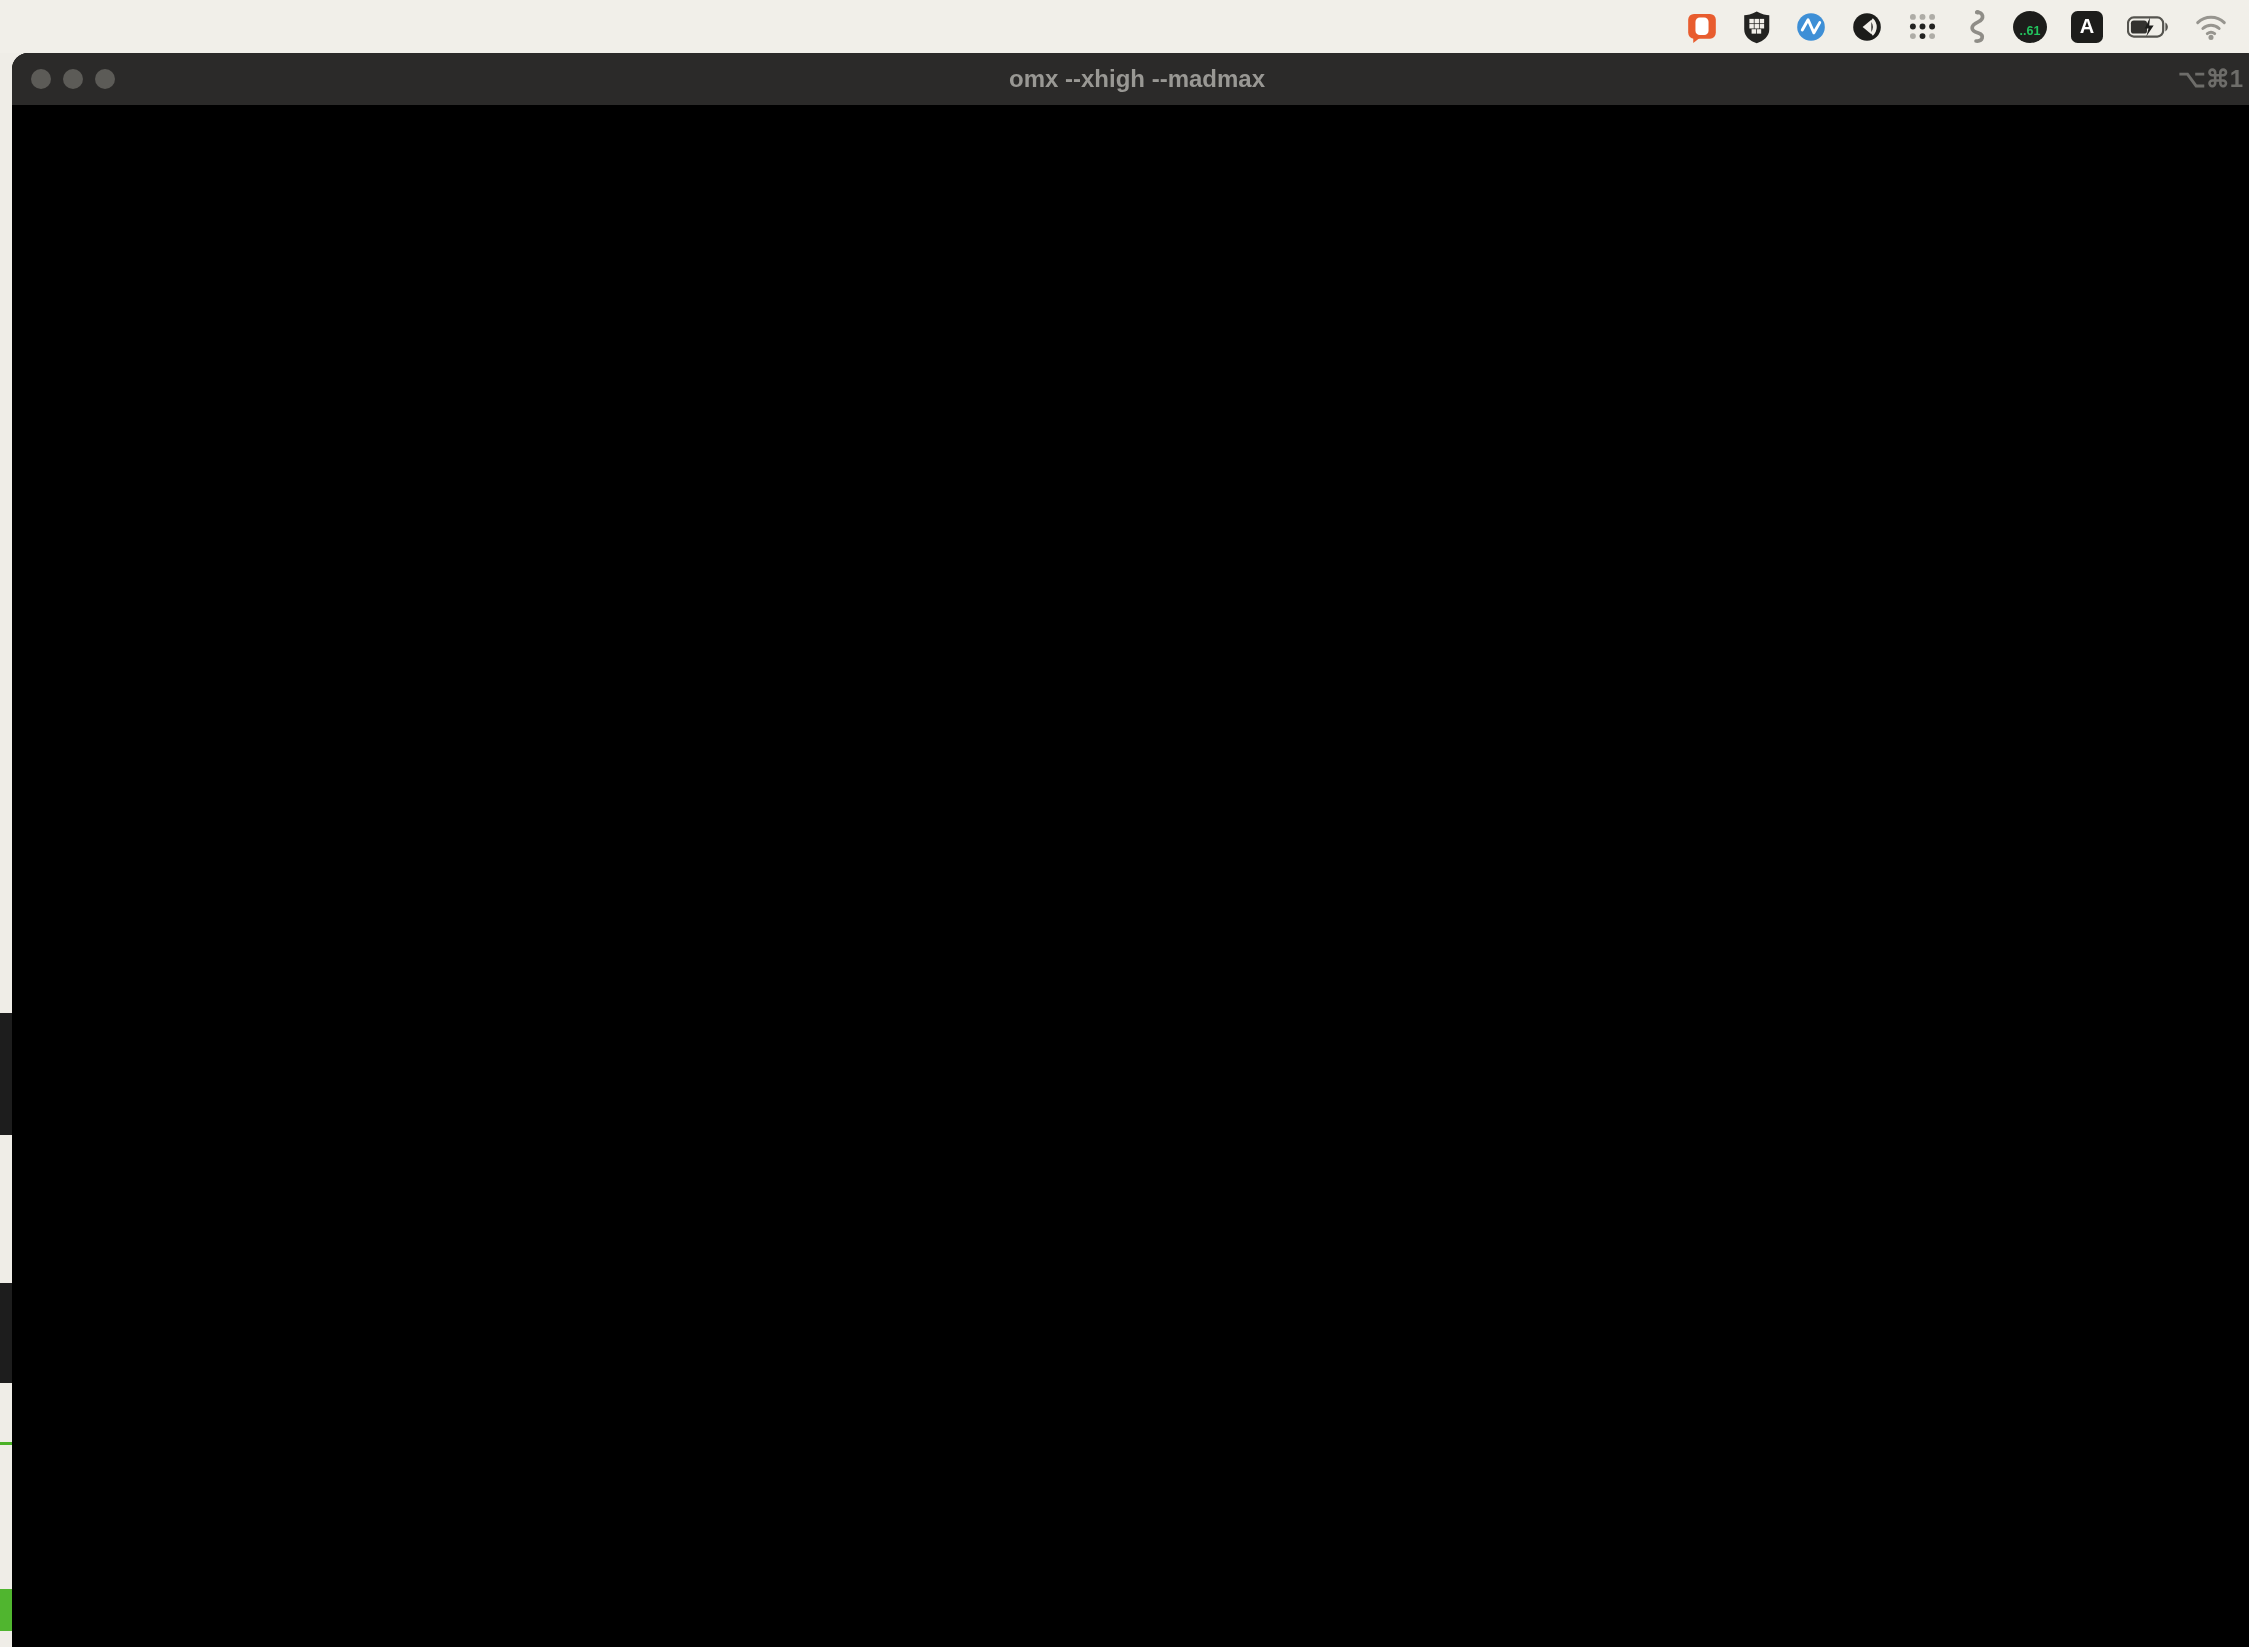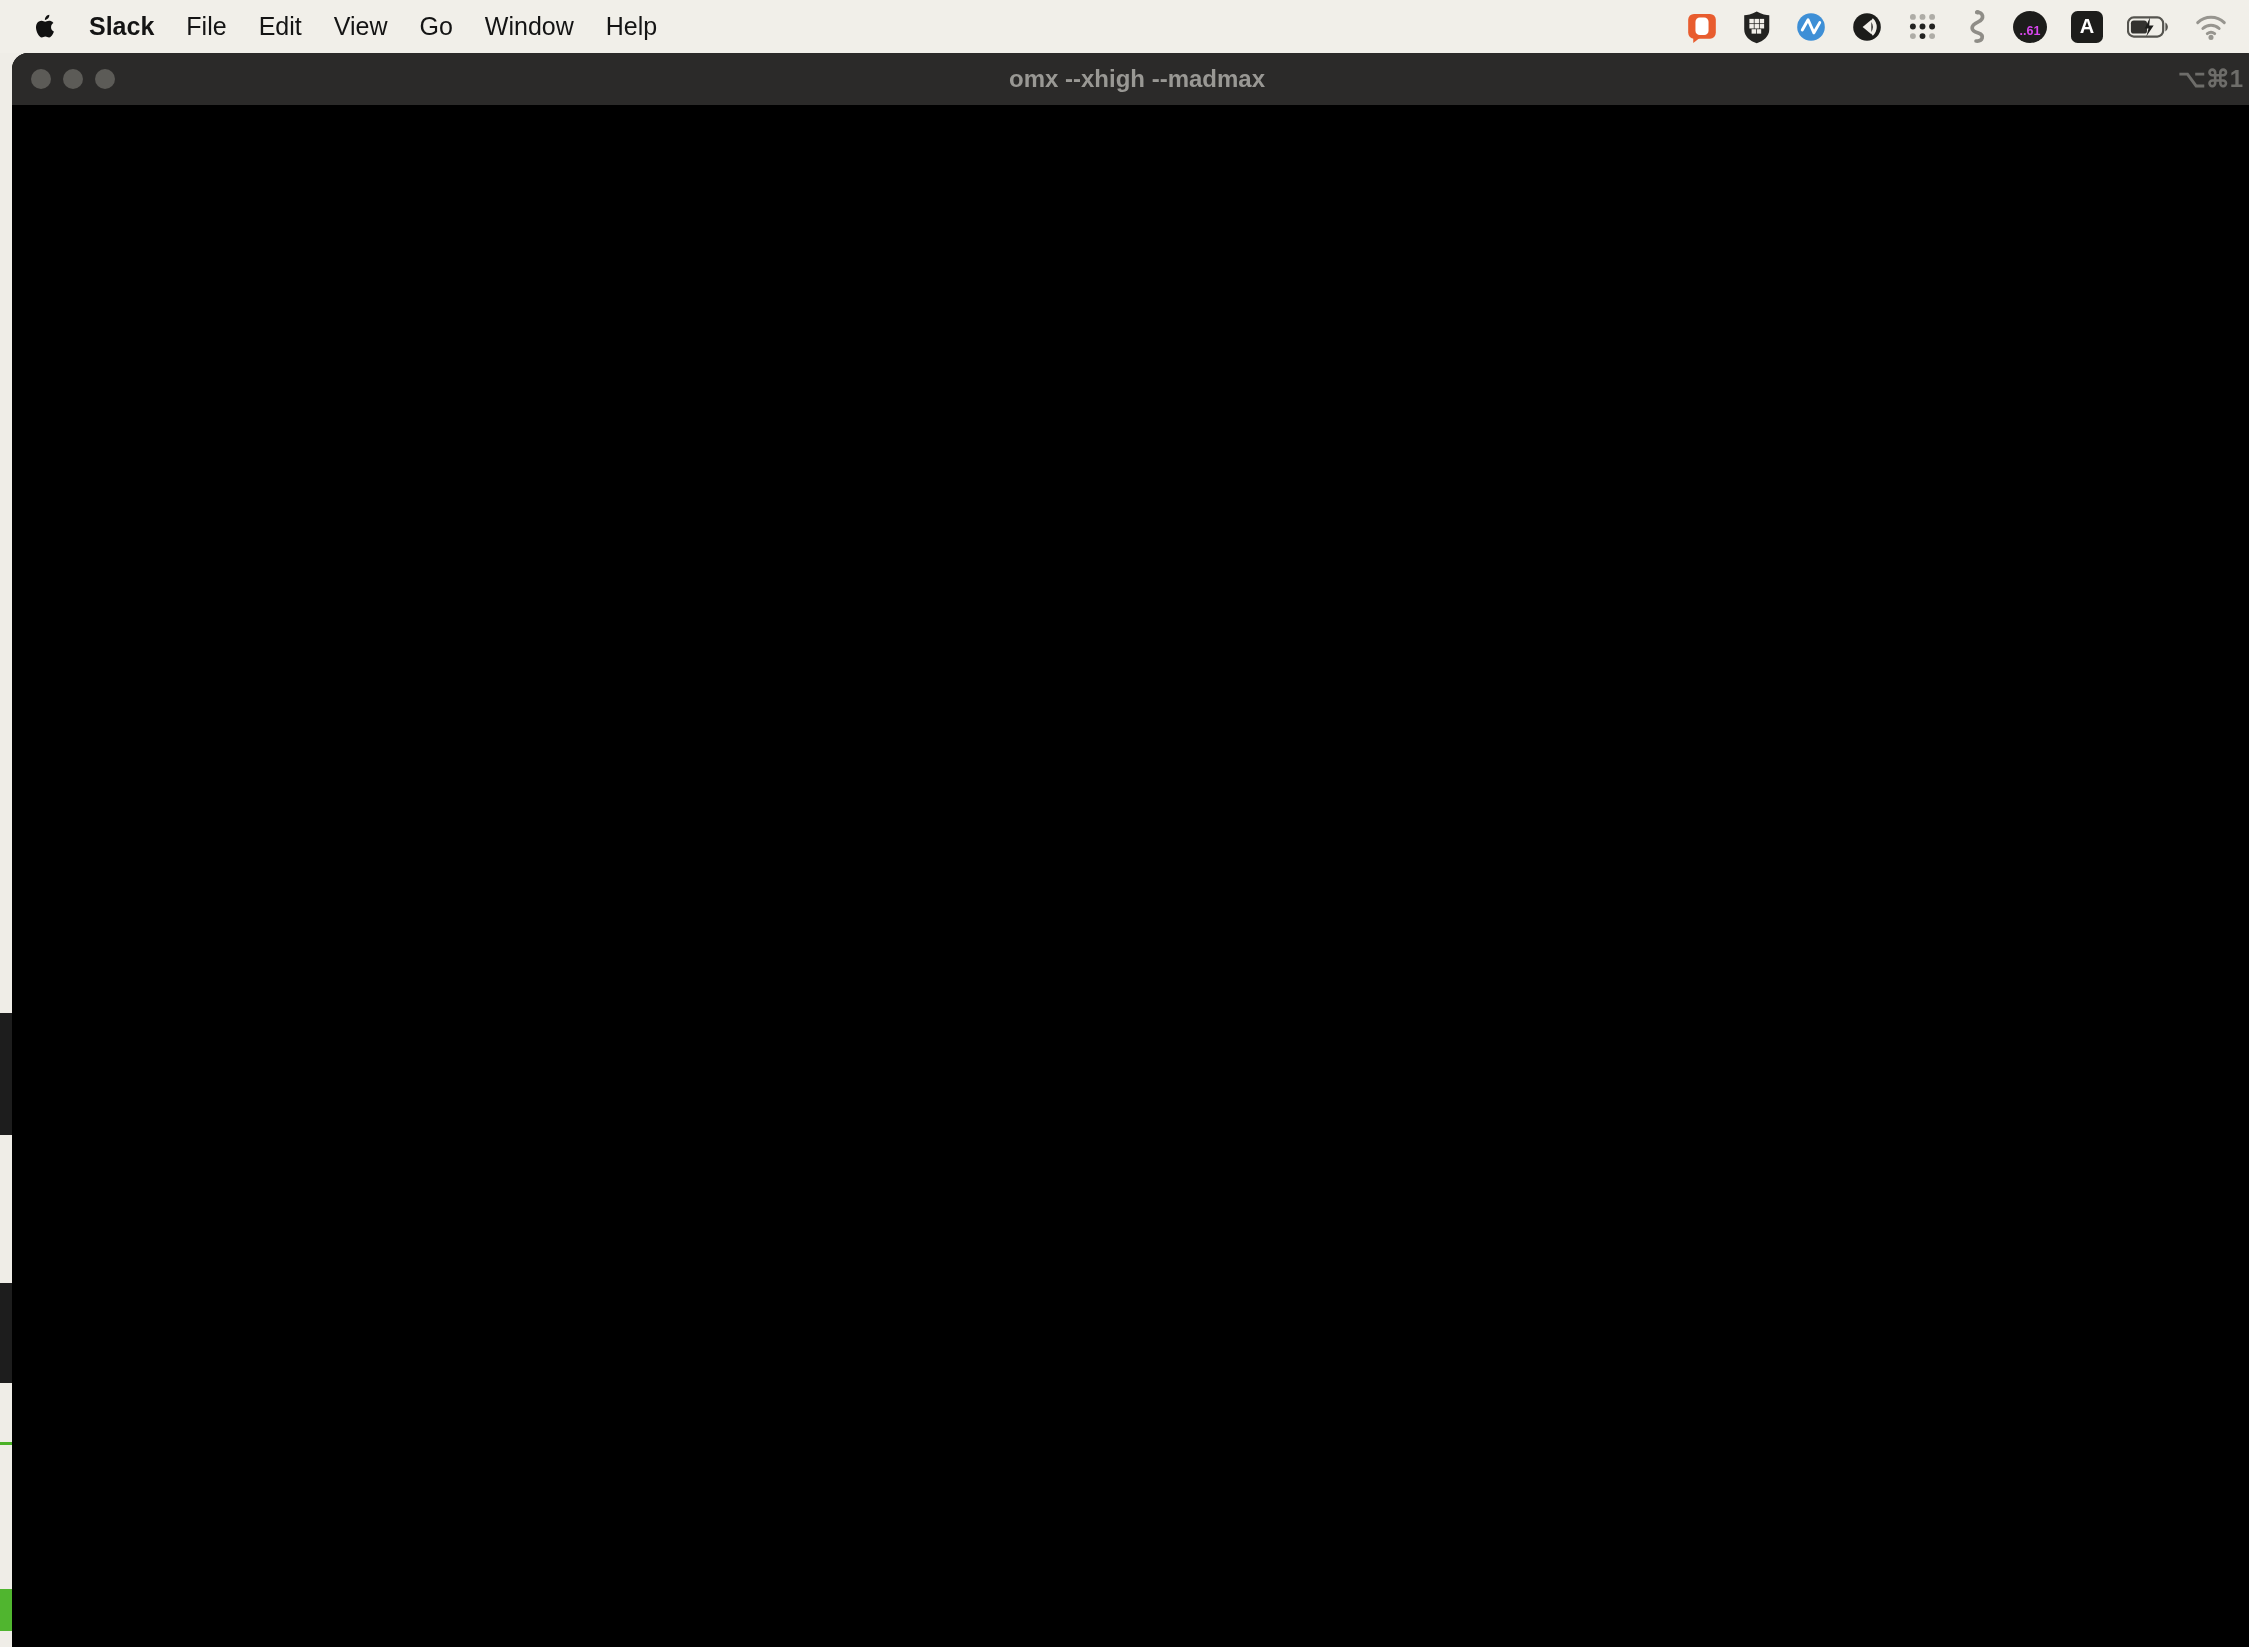--- a/index.html
+++ b/index.html
@@ -57,43 +57,26 @@
   #cursor{position:absolute;left:41px;top:1299px;width:17px;height:38px;border:2.2px solid #a9a9a9;background:transparent;}
 
   #tooltip{position:absolute;left:2186px;top:725px;width:96px;height:41px;background:#2f2f2d;border-radius:7.4px;color:#f2f2f2;font:23px/41px "Liberation Sans",sans-serif;padding-left:16px;box-sizing:border-box;}
 
   #tmux-bar{position:absolute;left:0;top:1589px;width:2250px;height:42px;background:#50b52f;color:#0a1407;font:26.6px/42px "DejaVu Sans Mono",monospace;white-space:pre;}
   #tmux-left{position:absolute;left:5.9px;top:0;}
   #tmux-right{position:absolute;right:5.9px;top:0;}
 
   
   .ic-a{width:32px;height:32px;border-radius:6.6px;background:#1d1d1b;color:#fff;font-weight:700;font-size:20px;display:flex;align-items:center;justify-content:center;}
-  .ic-meter{width:34px;height:32px;border-radius:50%;background:#1d1d1b;color:#d946ef;font-weight:700;font-size:12.5px;display:flex;align-items:flex-end;justify-content:center;padding-bottom:4.4px;box-sizing:border-box;}
+  .ic-meter{width:34px;height:32px;border-radius:50%;background:#1d1d1b;color:#22c55e;font-weight:700;font-size:12.5px;display:flex;align-items:flex-end;justify-content:center;padding-bottom:4.4px;box-sizing:border-box;}
 </style>
 </head>
 <body>
 
 <div id="menubar">
-  <div class="menu-left">
-    <span class="mi">
-      <svg width="22" height="26.6" viewBox="0 0 24 28">
-          <path d="M17.5 14.8c0-3 2.5-4.4 2.6-4.5-1.4-2.1-3.6-2.4-4.4-2.4-1.9-.2-3.6 1.1-4.6 1.1-1 0-2.4-1.1-4-1-2 0-3.9 1.2-5 3-2.1 3.7-.5 9.1 1.5 12.1 1 1.4 2.2 3 3.8 3 1.5-.1 2.1-1 3.9-1s2.3 1 4 1c1.6 0 2.7-1.5 3.7-2.9 1.2-1.7 1.6-3.3 1.7-3.4-.1 0-3.2-1.2-3.2-5z" fill="#111"></path>
-          <path d="M14.4 5.3c.8-1 1.4-2.4 1.2-3.8-1.2.1-2.7.8-3.5 1.8-.8.9-1.5 2.3-1.3 3.7 1.4.1 2.8-.7 3.6-1.7z" fill="#111"></path>
-        </svg>
-    </span>
-    <span class="app-name">Slack</span>
-    <span id="menu-items" style="display:flex;gap:32px;">
-        <span class="menu-item">File</span>
-        <span class="menu-item">Edit</span>
-        <span class="menu-item">View</span>
-        <span class="menu-item">Go</span>
-        <span class="menu-item">Window</span>
-        <span class="menu-item">Help</span>
-      </span>
-  </div>
   <div class="menu-right">
     <span class="mi">
       <svg width="32" height="32" viewBox="0 0 44 44">
           <rect x="3" y="4" width="38" height="34" rx="8" fill="#e85c2e"></rect>
           <rect x="13" y="9" width="18" height="24" rx="6" fill="#fff"></rect>
           <path d="M10 36 L10 44 L20 36 Z" fill="#e85c2e"></path>
         </svg>
     </span>
     <span class="mi">
       <svg width="29.5" height="34" viewBox="0 0 40 46">

